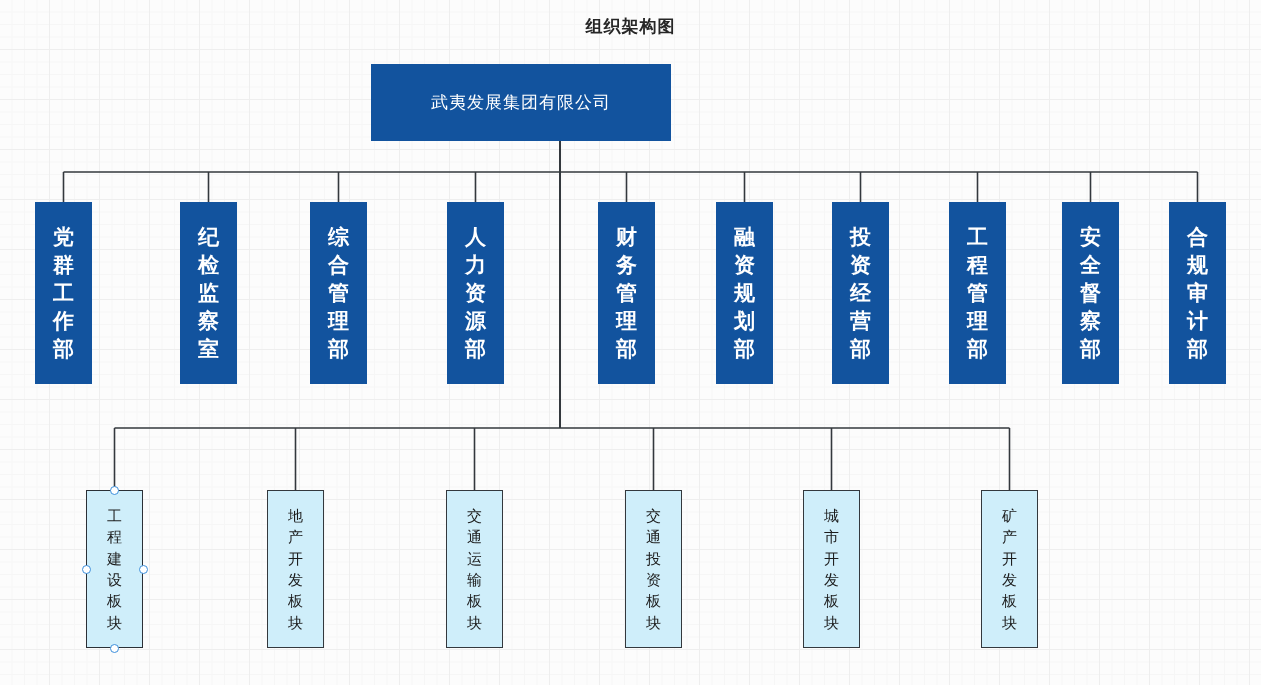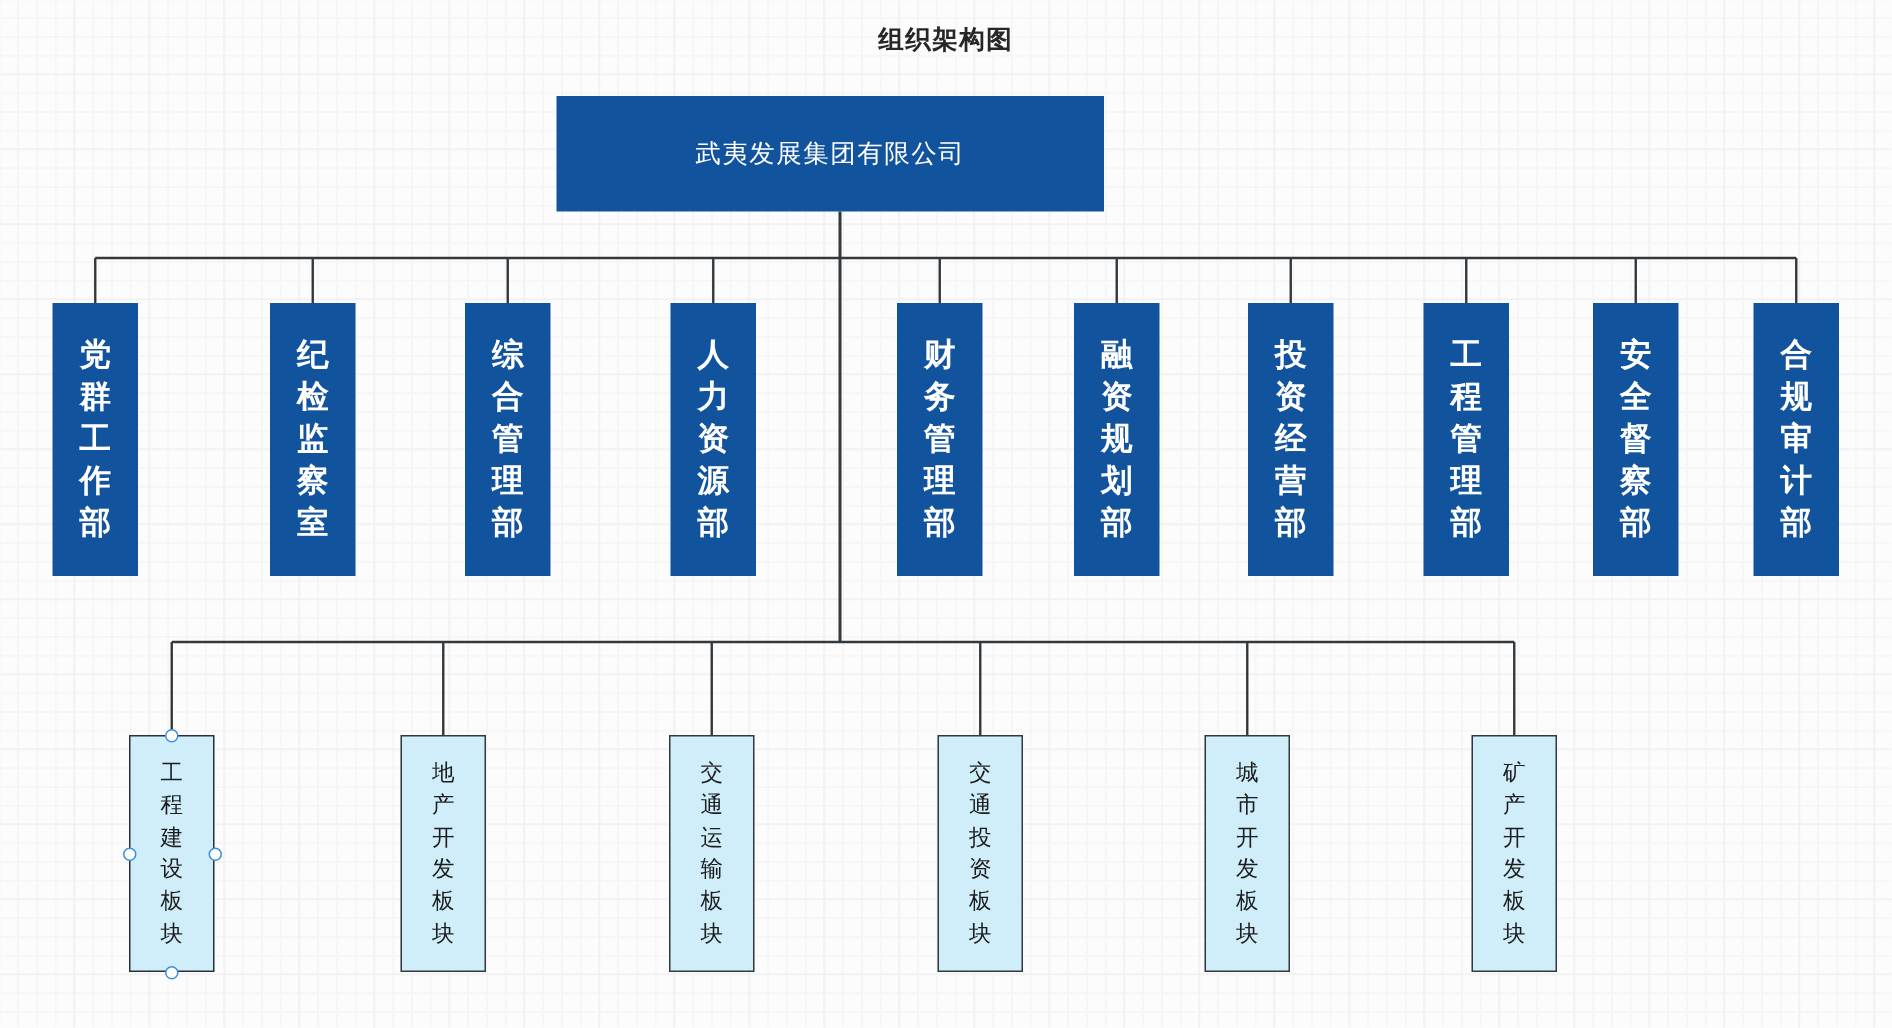--- a/index.html
+++ b/index.html
@@ -55,21 +55,21 @@
     top: 0;
     width: 1261px;
     height: 685px;
   }
 
   
   .node-root {
     position: absolute;
     left: 371px;
     top: 64px;
-    width: 365px;
+    width: 300px;
     height: 77px;
     background: #12539E;
     display: flex;
     align-items: center;
     justify-content: center;
     color: #ffffff;
     font-size: 17px;
     letter-spacing: 1px;
     box-sizing: border-box;
   }

